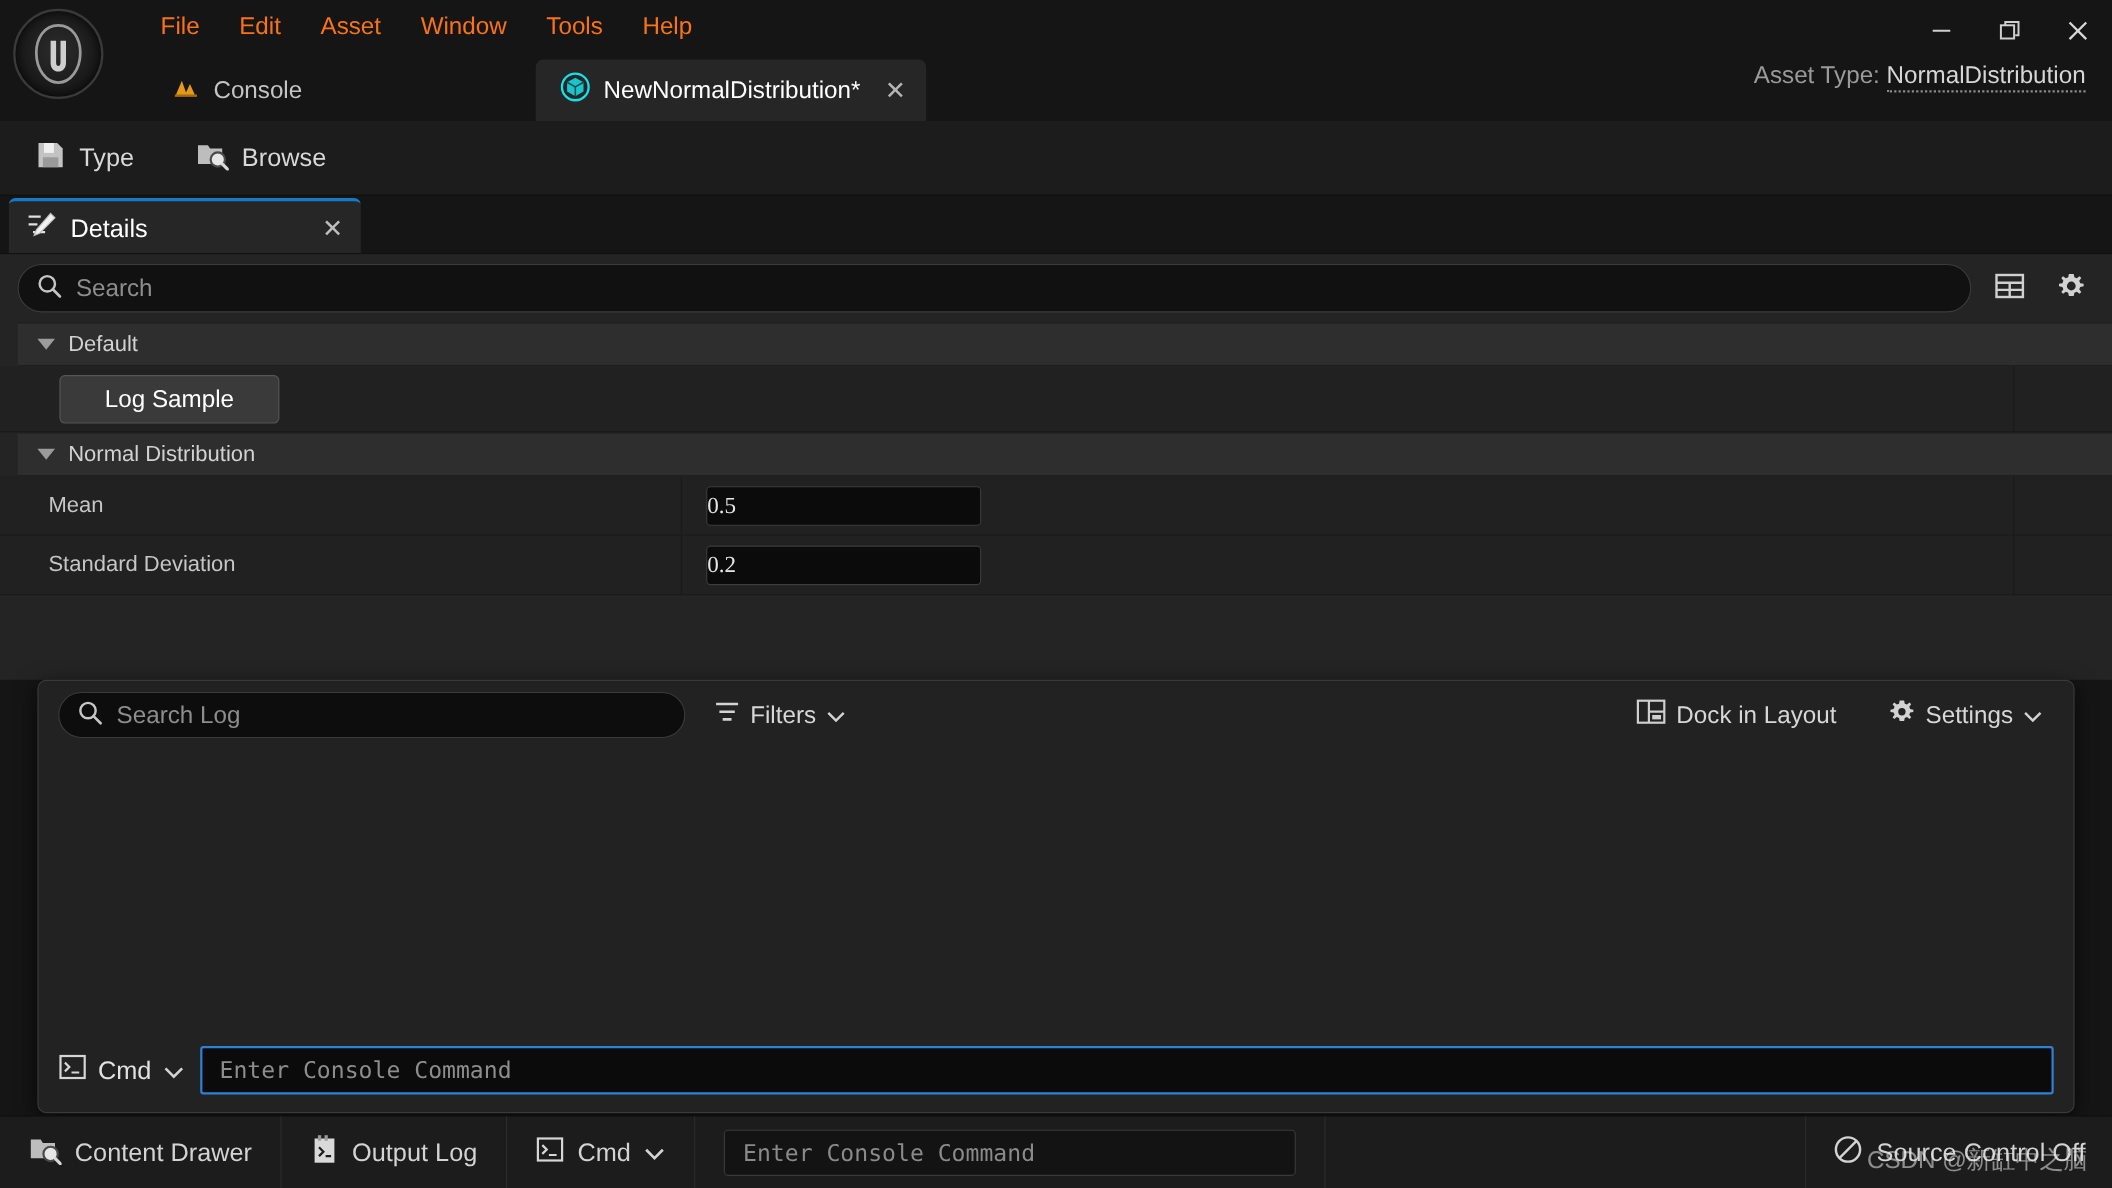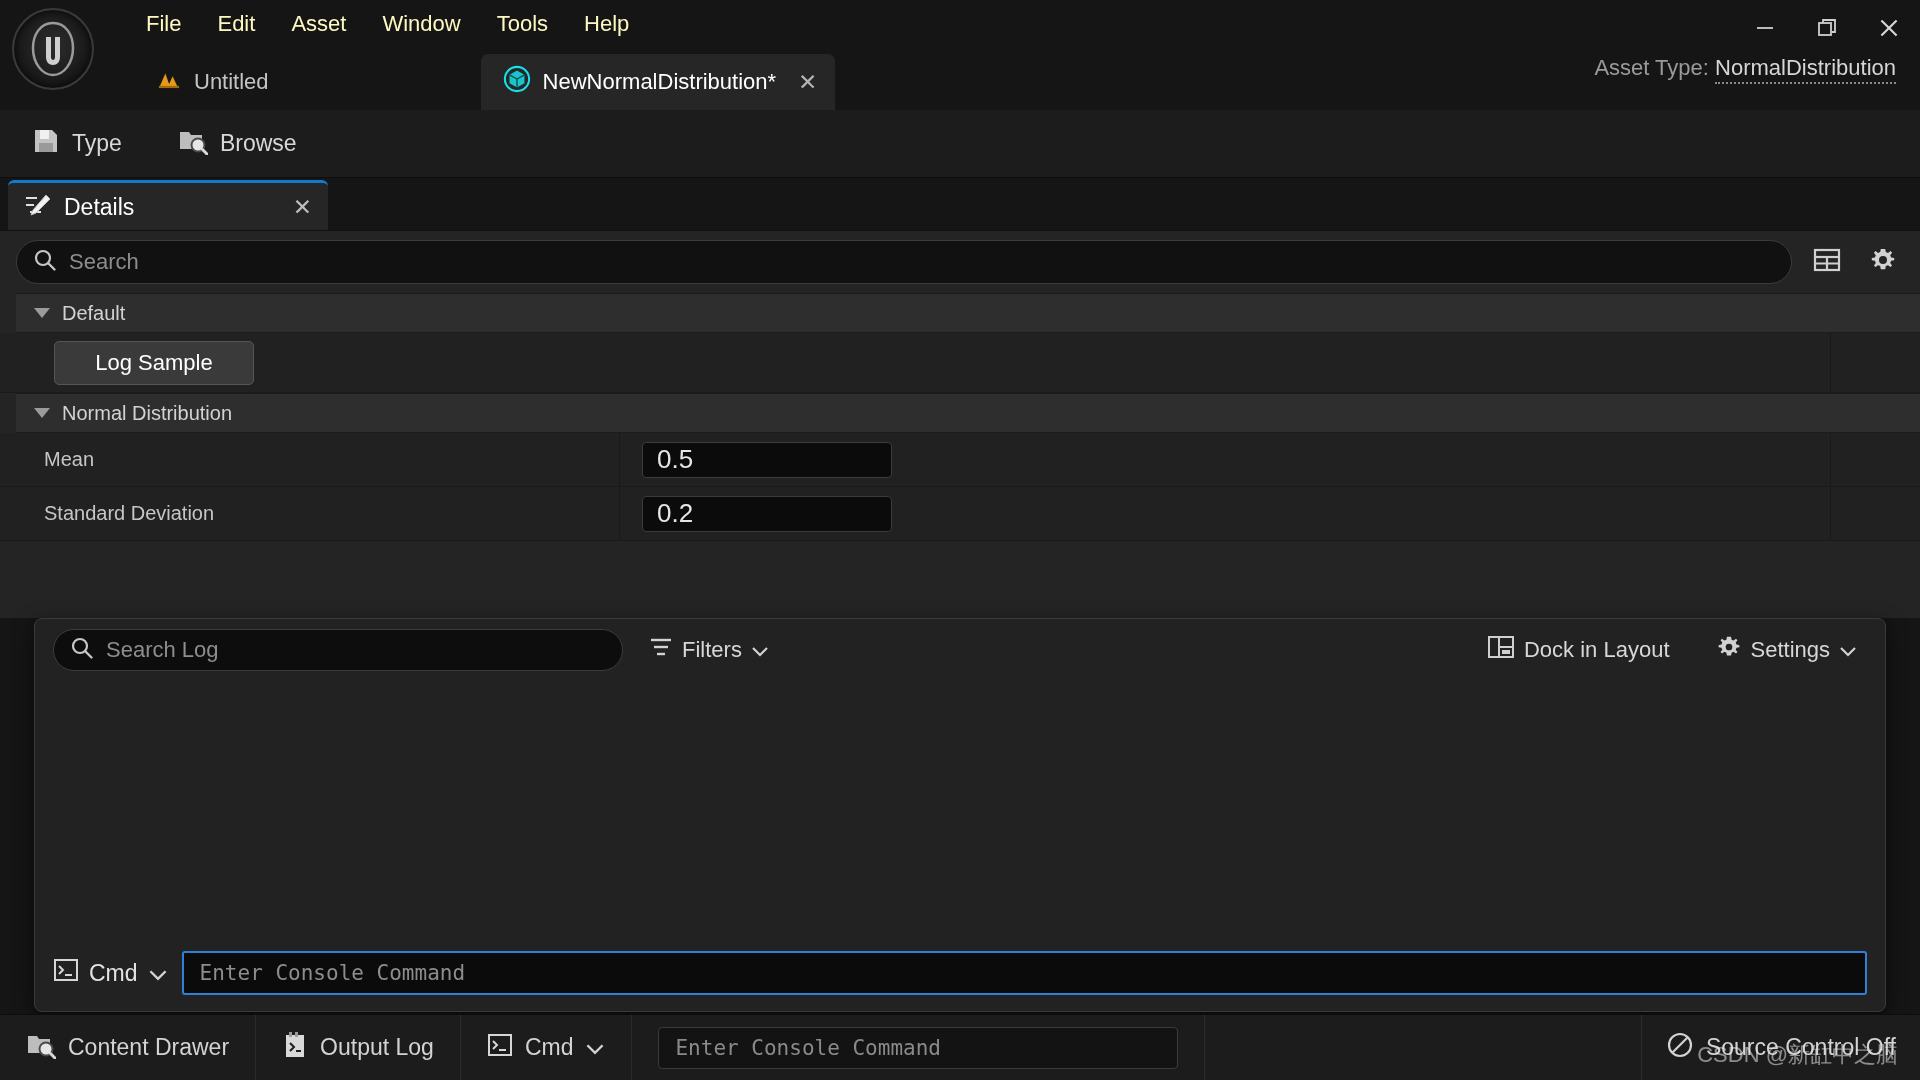--- a/index.html
+++ b/index.html
@@ -33,21 +33,21 @@
     font-family: "DejaVu Serif", serif;
     font-size: 46px; font-weight: bold; line-height: 1;
     box-shadow: 0 0 10px rgba(0,0,0,0.8) inset;
   }
   .menu {
     position: absolute; left: 128px; top: 0; height: 48px;
     display: flex; align-items: center; gap: 0px;
   }
   .menu-item {
     padding: 0 18px; height: 48px; line-height: 48px;
-    color: #fef9c3; font-size: 22px;
+    color: #f97316; font-size: 22px;
     cursor: default;
   }
 
   
   .wincontrols {
     position: absolute; right: 0; top: 0; height: 56px; display: flex;
   }
   .wc {
     width: 62px; height: 56px; display: flex; align-items: center; justify-content: center;
     color: #cfcfcf;
@@ -149,22 +149,22 @@
   .prop-row .pname {
     width: 620px; padding-left: 44px; color: #c6c6c6; font-size: 20px;
     height: 100%; display: flex; align-items: center;
     border-right: 1px solid #1a1a1a;
   }
   .prop-row .pval {
     flex: 1; height: 100%; display: flex; align-items: center; padding-left: 22px;
   }
   .numfield {
     width: 250px; height: 36px; background: #0b0b0b; border: 1px solid #3c3c3c;
-    border-radius: 4px; display: flex; align-items: center; padding-left: 14px;
-    color: #e6e6e6; font-size: 26px;
+    border-radius: 4px; display: flex; align-items: center; 
+    color: #e6e6e6; font-size: 21px; font-family: Liberation Serif, serif;
   }
   .rowspacer-right {
     position: absolute; right: 0; top: 0; width: 90px; height: 100%;
     border-left: 1px solid #1a1a1a;
   }
   .logsample-row {
     position: absolute; left: 0; width: 1920px; height: 60px;
     background: #212121; display: flex; align-items: center; padding-left: 54px;
     border-bottom: 1px solid #1a1a1a;
   }
@@ -314,21 +314,21 @@
 
     <div class="tabrow">
       <div class="tab untitled">
         <span>
           <svg class="icon-level" width="26" height="24" viewBox="0 0 26 24">
             <polygon points="3,20 9,6 14,20" fill="#e49a18"></polygon>
             <polygon points="12,20 17,9 22,20" fill="#e49a18"></polygon>
             <rect x="2" y="19.5" width="22" height="2.4" fill="#a56a10"></rect>
           </svg>
         </span>
-        <span>Untitled</span>
+        <span>Console</span>
       </div>
 
       <div class="tab active">
         <span>
           <svg class="icon-cube" width="30" height="30" viewBox="0 0 30 30">
             <circle cx="15" cy="15" r="13" fill="none" stroke="#17e0ea" stroke-width="2.2"></circle>
             <polygon points="15,6 23,10.5 23,19.5 15,24 7,19.5 7,10.5" fill="#17e0ea" opacity="0.85"></polygon>
             <polyline points="7,10.5 15,15 23,10.5" fill="none" stroke="#0d4d52" stroke-width="1.5"></polyline>
             <line x1="15" y1="15" x2="15" y2="24" stroke="#0d4d52" stroke-width="1.5"></line>
           </svg>

